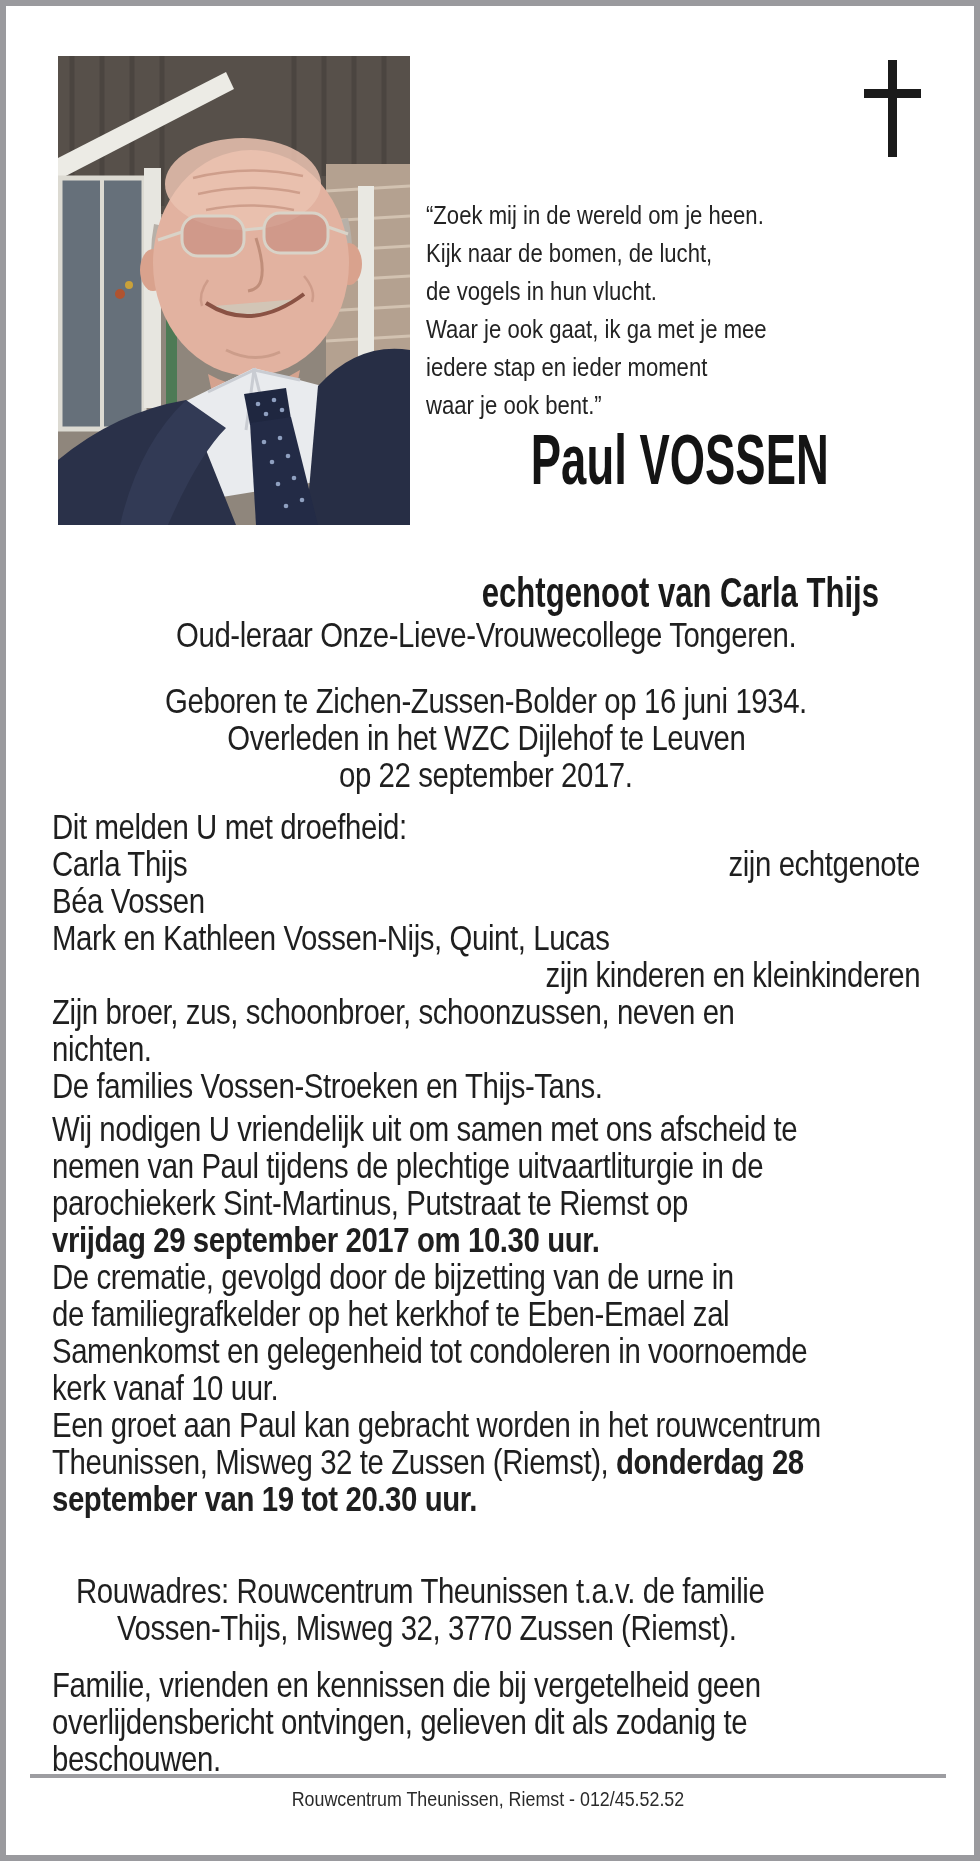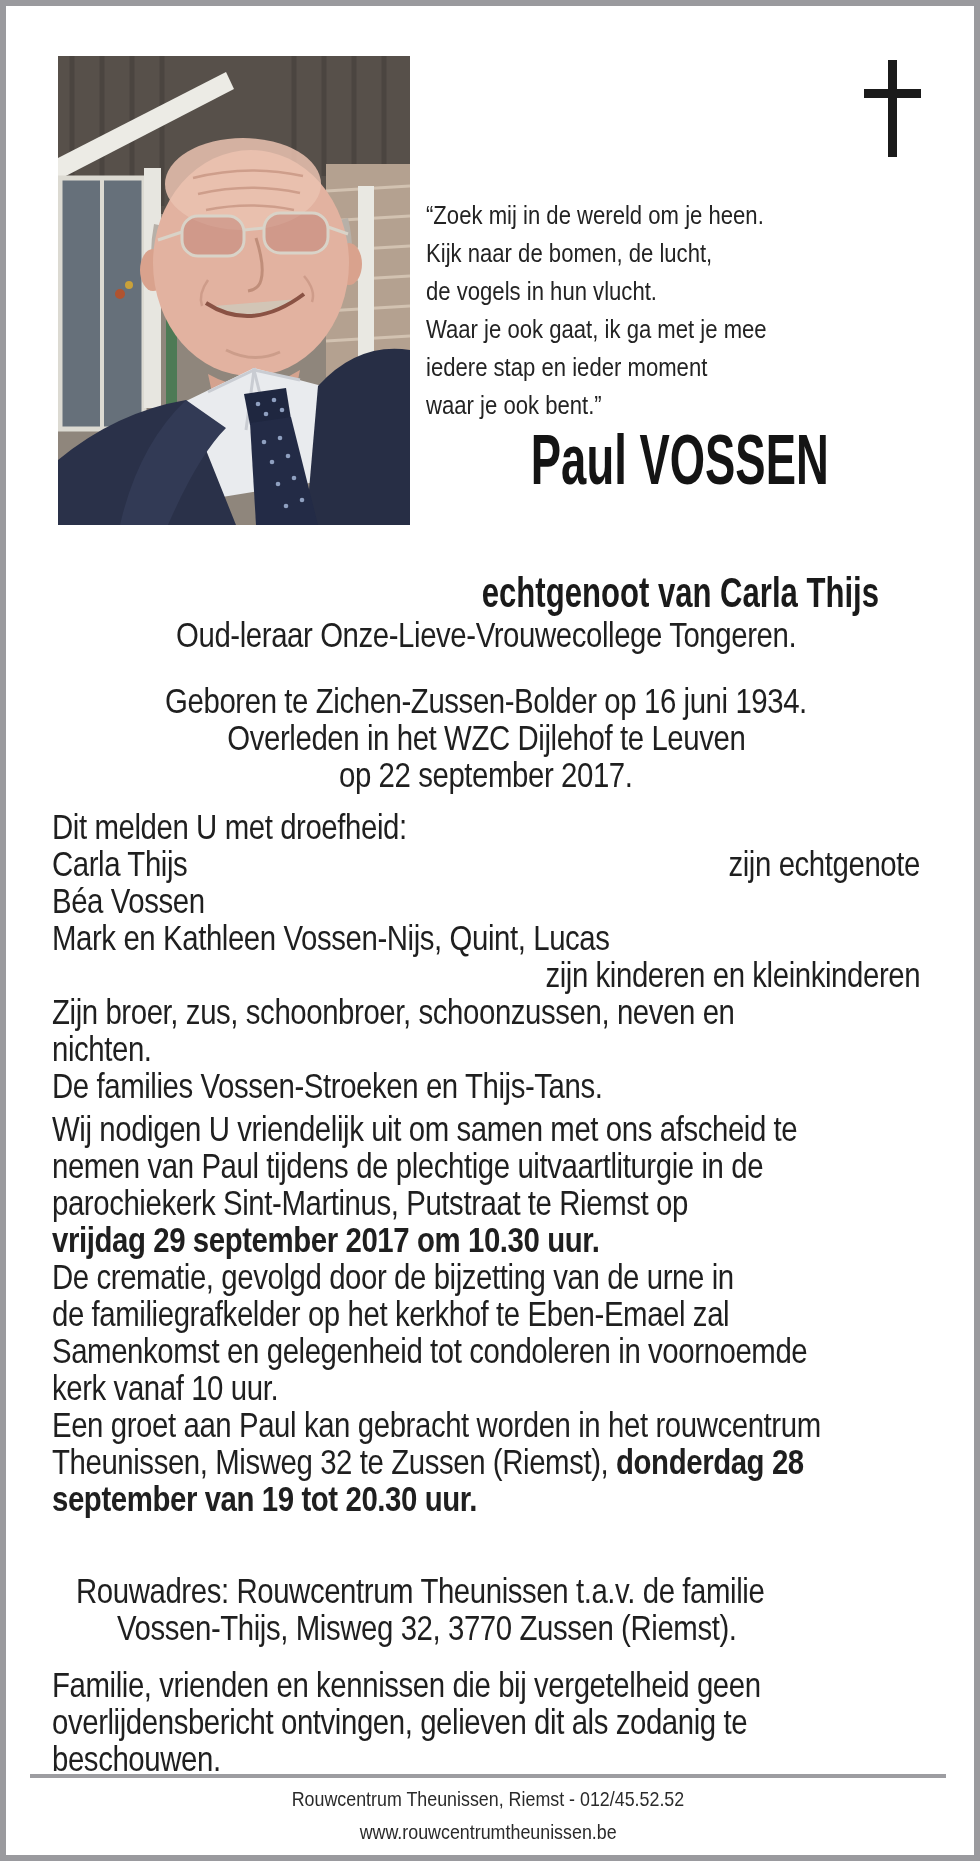--- a/index.html
+++ b/index.html
@@ -230,14 +230,13 @@
 <div class="notice">
   <div class="line"><span class="tx">Familie, vrienden en kennissen die bij vergetelheid geen</span></div>
   <div class="line"><span class="tx">overlijdensbericht ontvingen, gelieven dit als zodanig te</span></div>
   <div class="line"><span class="tx">beschouwen.</span></div>
 </div>
 
 <div class="divider"></div>
 
 <div class="footer">
   <div class="line"><span class="tx">Rouwcentrum Theunissen, Riemst - 012/45.52.52</span></div>
-  <div class="line"><span class="tx">www.rouwcentrumtheunissen.be</span></div>
 </div>
 
 </body></html>

